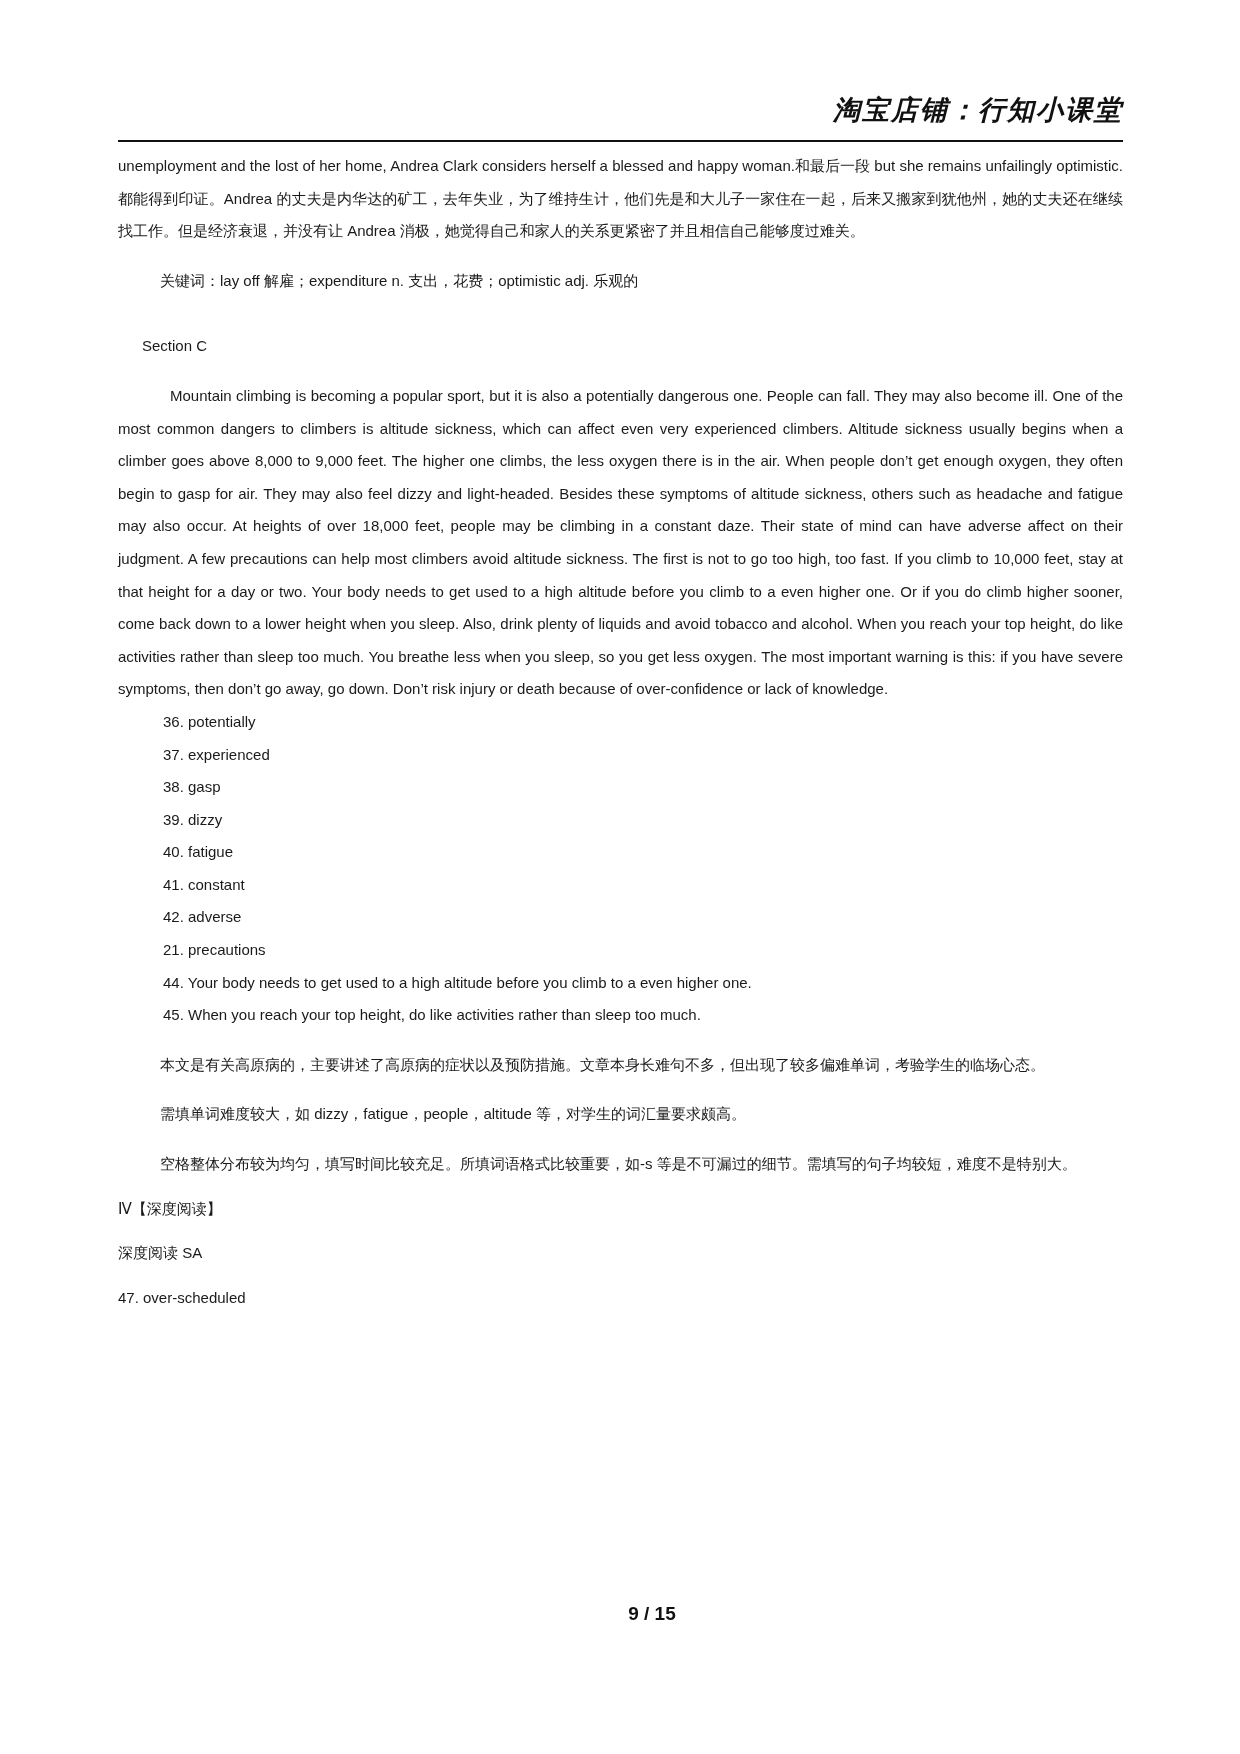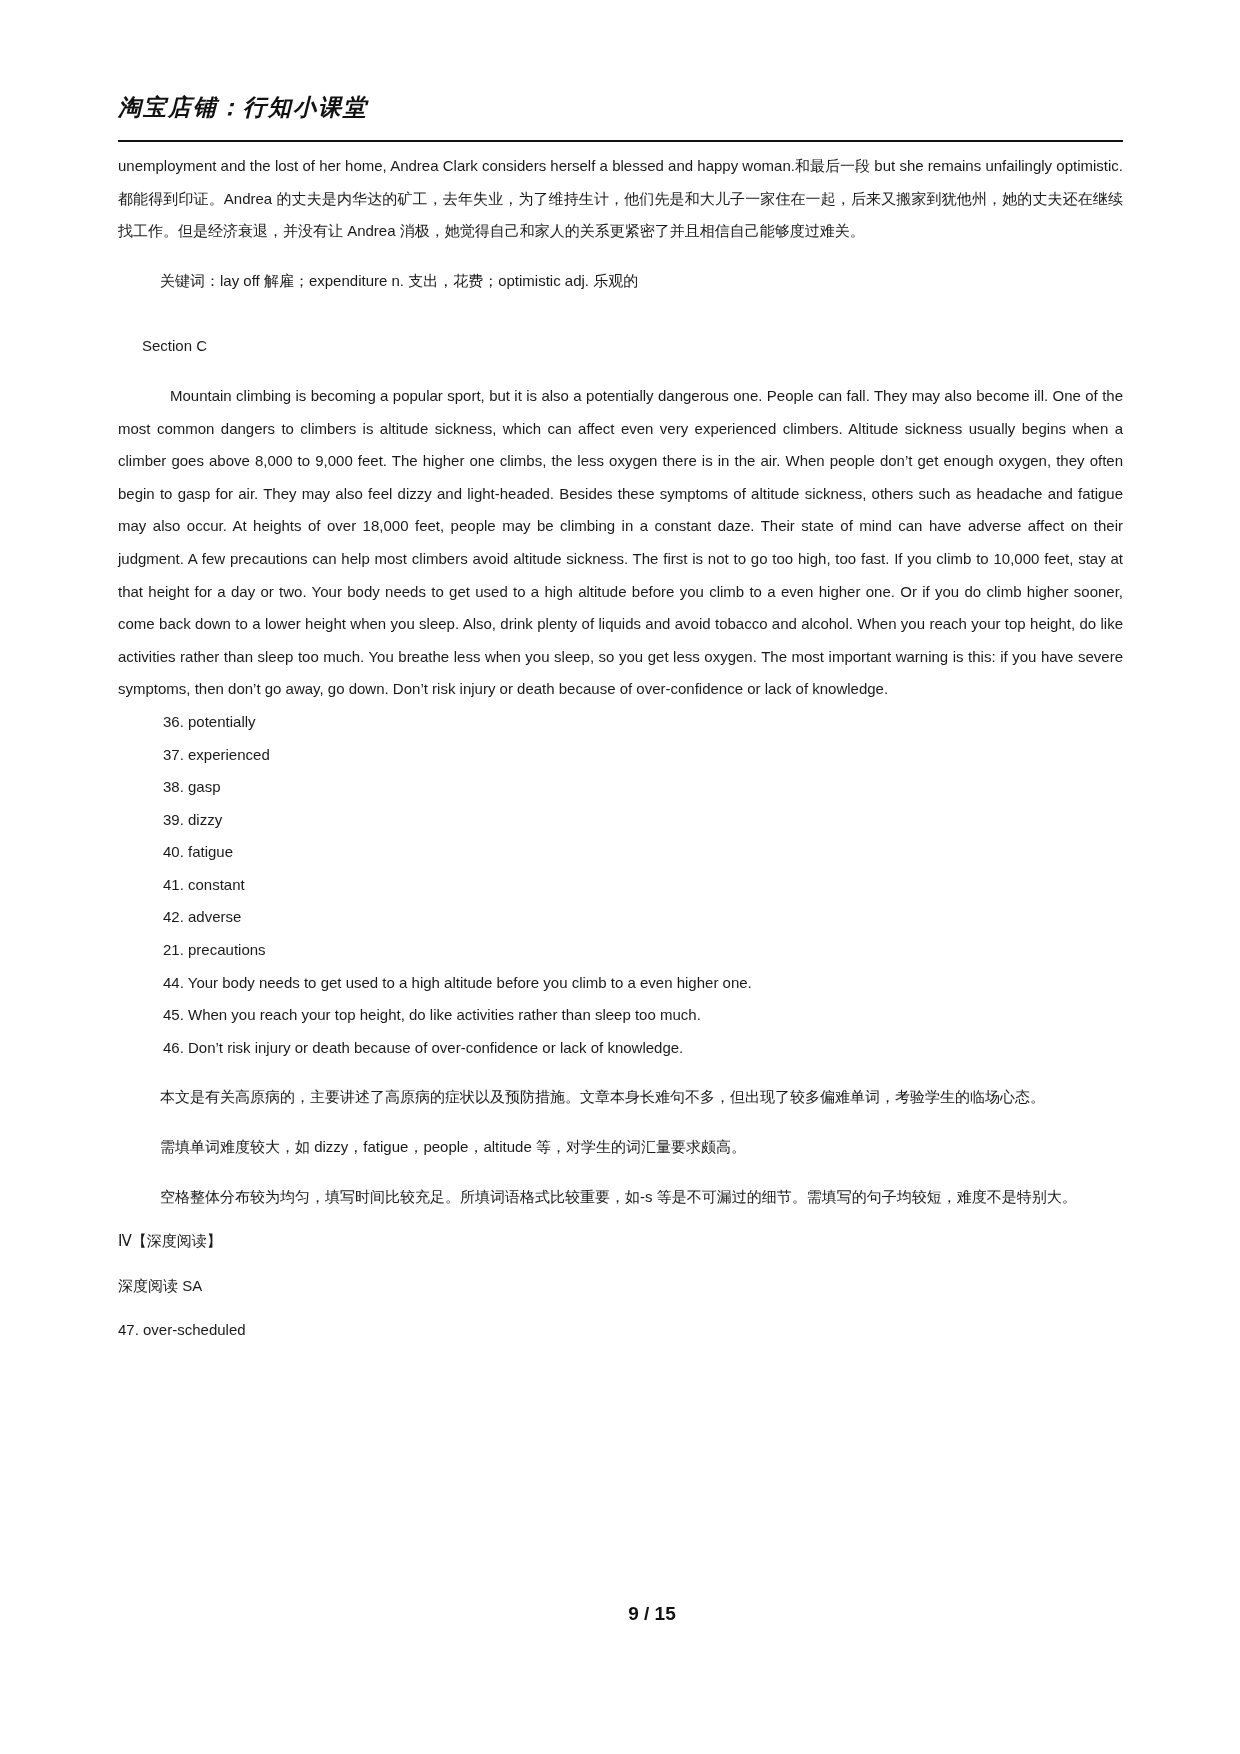--- a/index.html
+++ b/index.html
@@ -1,19 +1,19 @@
 <!DOCTYPE html>
 <html><head>
 <meta charset="utf-8">
 <style>
   html, body { margin: 0; padding: 0; background: #ffffff; }
   body { width: 1240px; height: 1754px; position: relative; overflow: hidden;
          font-family: "Liberation Sans", "DejaVu Sans", sans-serif; color: #1a1a1a; }
-  .page-header { position: absolute; left: 118px; top: 92px; width: 1005px; text-align: left;
-                 font-size: 23px; font-weight: bold; font-style: italic; letter-spacing: 2px; color: #111; }
+  .page-header { position: absolute; left: 118px; top: 92px; width: 1005px; text-align: right;
+                 font-size: 27px; font-weight: bold; font-style: italic; letter-spacing: 2px; color: #111; }
   .header-rule { position: absolute; left: 118px; top: 140px; width: 1005px; height: 2px; background: #111; }
   .content { position: absolute; left: 118px; top: 150px; width: 1005px; font-size: 15px; line-height: 32.6px; }
   .p { margin: 0; text-align: justify; }
   .indent { text-indent: 42px; margin-top: 17px; }
   .answers { padding-left: 45px; }
   .answers div { margin: 0; }
   .gap { height: 33px; }
   .gap-s { height: 12px; }
   .section-title { padding-left: 24px; }
   .page-num { position: absolute; left: 0; width: 1240px; top: 1603px; text-align: center;
@@ -38,21 +38,20 @@
     <div>36. potentially</div>
     <div>37. experienced</div>
     <div>38. gasp</div>
     <div>39. dizzy</div>
     <div>40. fatigue</div>
     <div>41. constant</div>
     <div>42. adverse</div>
     <div>21. precautions</div>
     <div>44. Your body needs to get used to a high altitude before you climb to a even higher one.</div>
     <div>45. When you reach your top height, do like activities rather than sleep too much.</div>
-    <div>46. Don’t risk injury or death because of over-confidence or lack of knowledge.</div>
   </div>
 
   <p class="p indent">本文是有关高原病的，主要讲述了高原病的症状以及预防措施。文章本身长难句不多，但出现了较多偏难单词，考验学生的临场心态。</p>
   <p class="p indent">需填单词难度较大，如 dizzy，fatigue，people，altitude 等，对学生的词汇量要求颇高。</p>
   <p class="p indent">空格整体分布较为均匀，填写时间比较充足。所填词语格式比较重要，如-s 等是不可漏过的细节。需填写的句子均较短，难度不是特别大。</p>
 
   <div class="gap-s"></div>
   <p class="p">Ⅳ【深度阅读】</p>
   <div class="gap-s"></div>
   <p class="p">深度阅读 SA</p>

